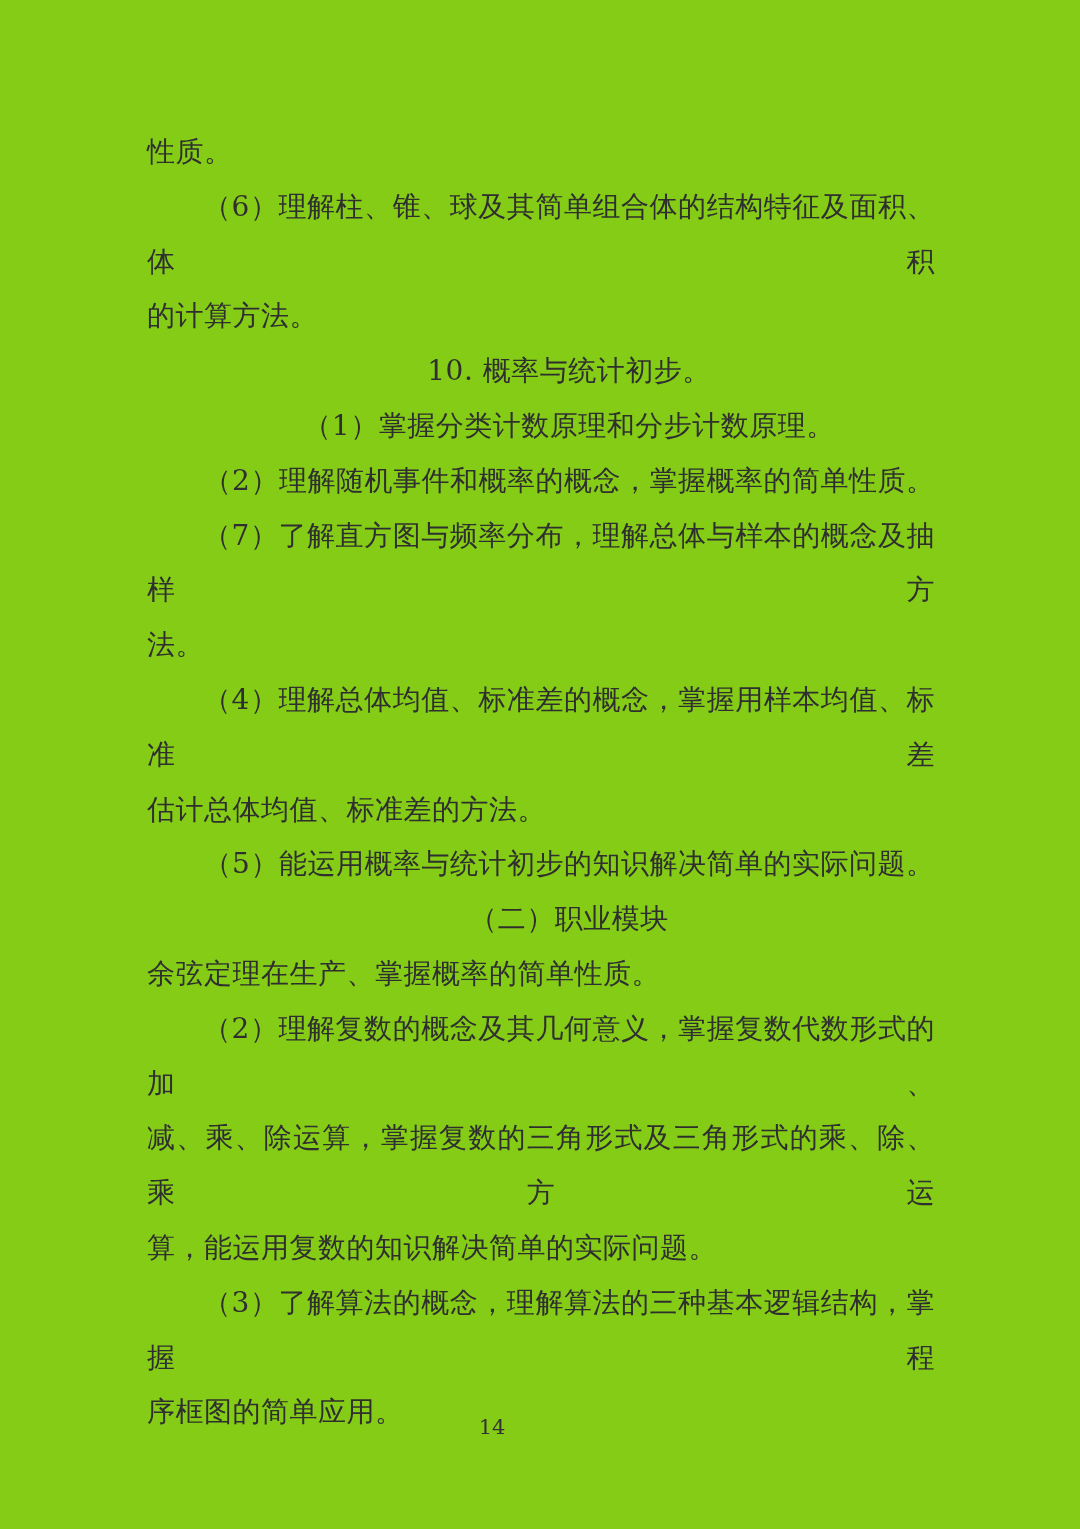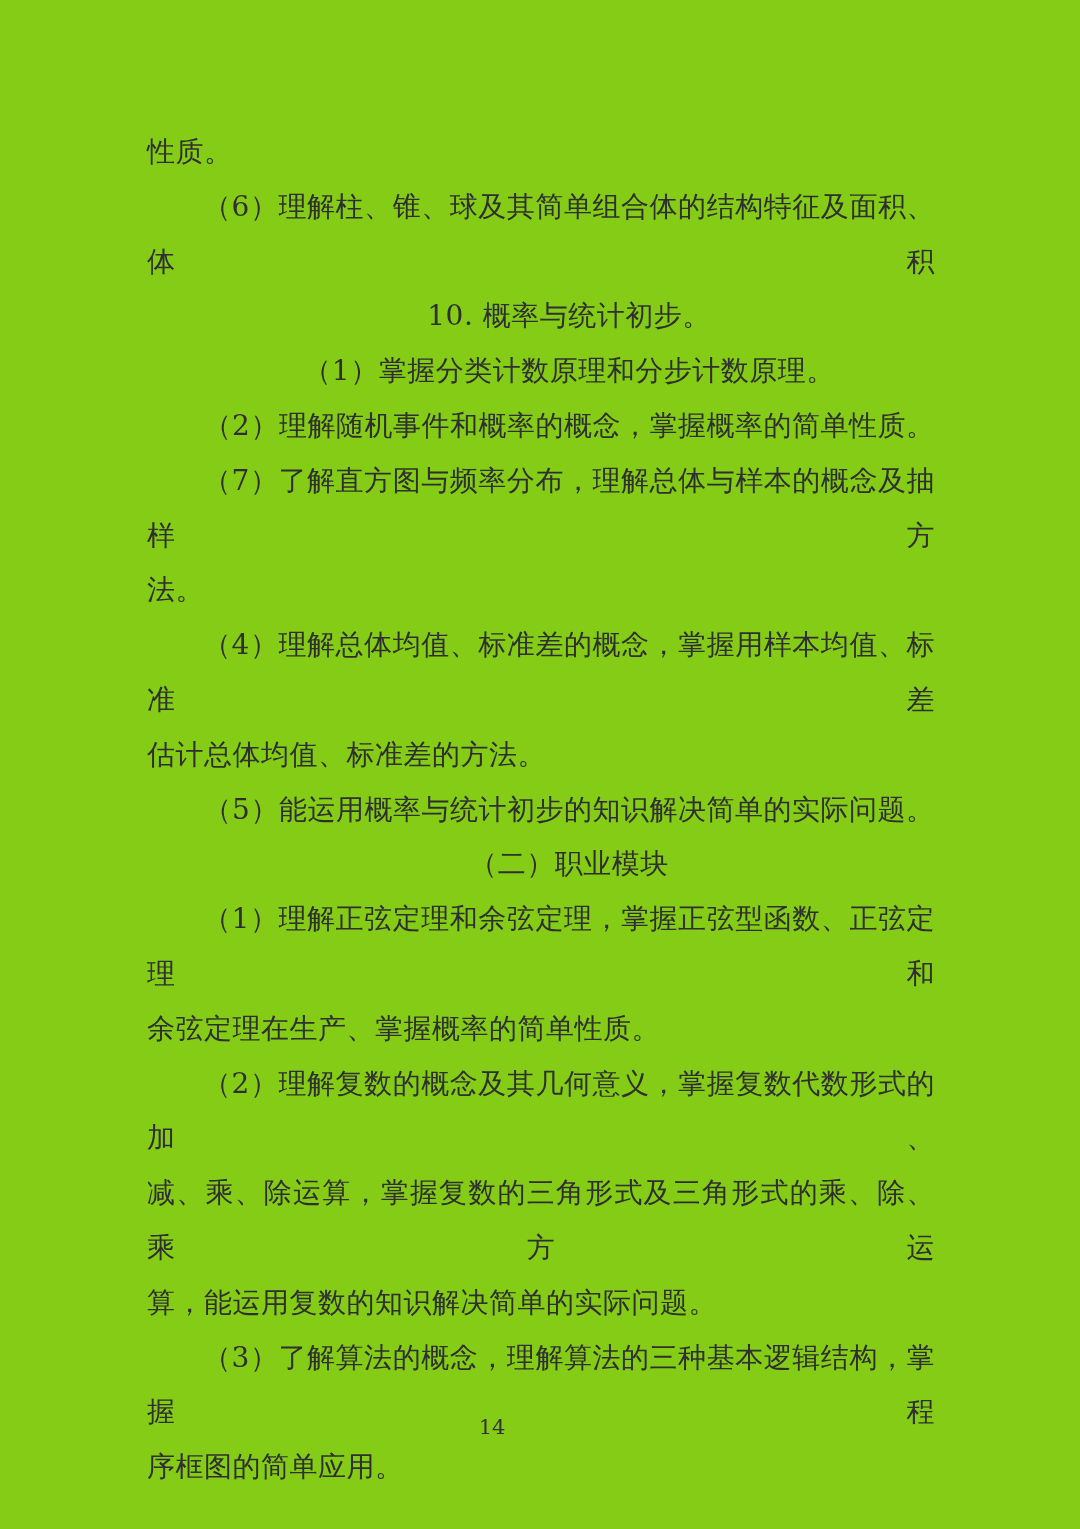--- a/index.html
+++ b/index.html
@@ -48,30 +48,30 @@
     font-family: "DejaVu Serif", "Liberation Serif", serif;
   }
 </style>
 </head>
 <body>
 
 <div class="page" style="background: #84cc16;">
   <div class="body-text" id="body-text" style="color: rgb(47, 47, 47);">
       <div class="line">性质。</div>
       <div class="line indent full">（6）理解柱、锥、球及其简单组合体的结构特征及面积、体积</div>
+      <div class="line">的计算方法。</div>
       <div class="line indent">10. 概率与统计初步。</div>
       <div class="line indent">（1）掌握分类计数原理和分步计数原理。</div>
       <div class="line indent">（2）理解随机事件和概率的概念，掌握概率的简单性质。</div>
       <div class="line indent full">（7）了解直方图与频率分布，理解总体与样本的概念及抽样方</div>
       <div class="line">法。</div>
       <div class="line indent full">（4）理解总体均值、标准差的概念，掌握用样本均值、标准差</div>
       <div class="line">估计总体均值、标准差的方法。</div>
       <div class="line indent">（5）能运用概率与统计初步的知识解决简单的实际问题。</div>
       <div class="line indent">（二）职业模块</div>
-      <div class="line indent full">（1）理解正弦定理和余弦定理，掌握正弦型函数、正弦定理和</div>
       <div class="line">余弦定理在生产、掌握概率的简单性质。</div>
       <div class="line indent full">（2）理解复数的概念及其几何意义，掌握复数代数形式的加、</div>
       <div class="line full">减、乘、除运算，掌握复数的三角形式及三角形式的乘、除、乘方运</div>
       <div class="line">算，能运用复数的知识解决简单的实际问题。</div>
       <div class="line indent full">（3）了解算法的概念，理解算法的三种基本逻辑结构，掌握程</div>
       <div class="line">序框图的简单应用。</div>
     </div>
   <div class="page-number">14</div>
 </div>
 

